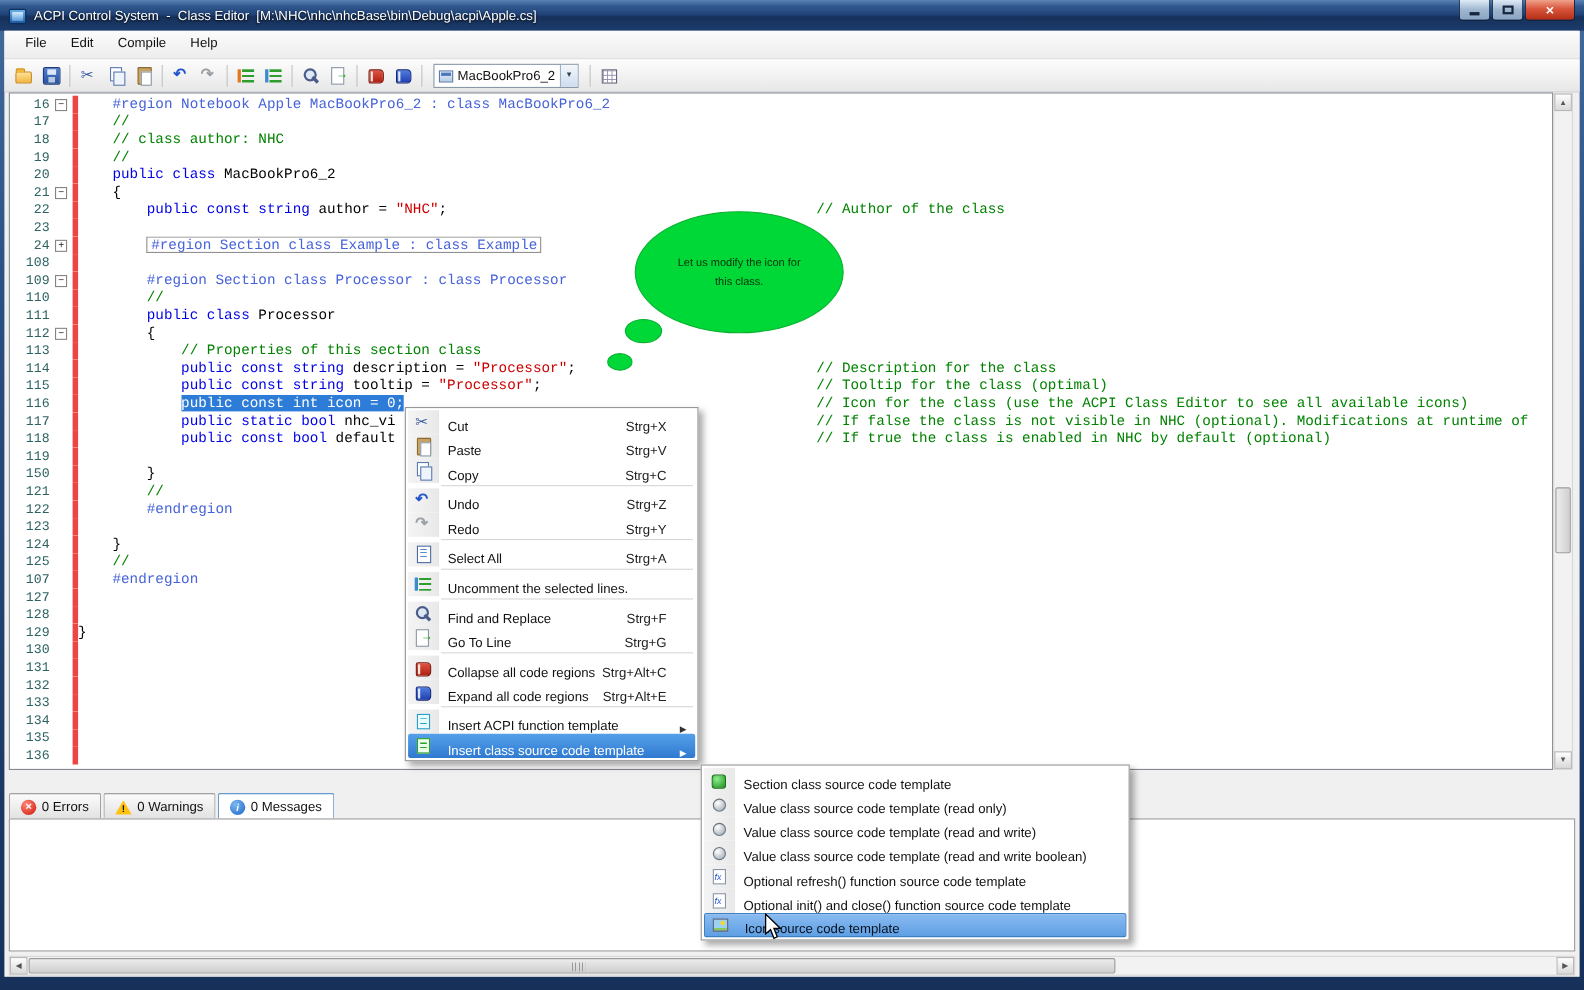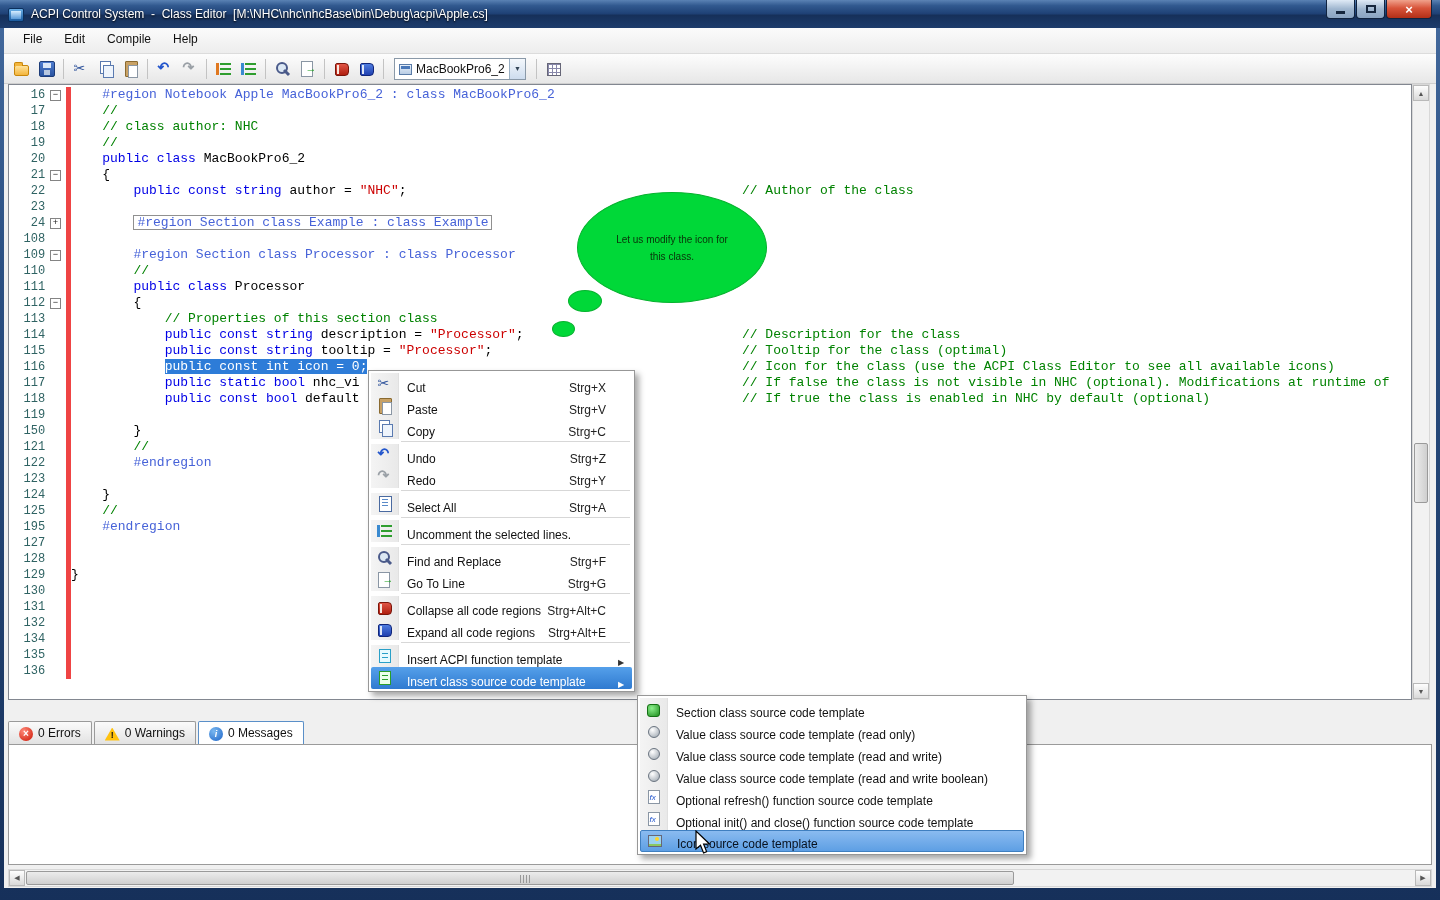--- a/index.html
+++ b/index.html
@@ -435,21 +435,21 @@
         </div>
         <div class="code-row">
           <div class="gutter">
             <span class="lnum">125</span>
             <span class="foldw"></span>
           </div>
           <div class="code-text"><span class="t-plain">    </span><span class="t-com">//</span></div>
         </div>
         <div class="code-row">
           <div class="gutter">
-            <span class="lnum">195</span>
+            <span class="lnum">107</span>
             <span class="foldw"></span>
           </div>
           <div class="code-text"><span class="t-plain">    </span><span class="t-dir">#endregion</span></div>
         </div>
         <div class="code-row">
           <div class="gutter">
             <span class="lnum">127</span>
             <span class="foldw"></span>
           </div>
           <div class="code-text"></div>
@@ -478,20 +478,27 @@
         <div class="code-row">
           <div class="gutter">
             <span class="lnum">131</span>
             <span class="foldw"></span>
           </div>
           <div class="code-text"></div>
         </div>
         <div class="code-row">
           <div class="gutter">
             <span class="lnum">132</span>
+            <span class="foldw"></span>
+          </div>
+          <div class="code-text"></div>
+        </div>
+        <div class="code-row">
+          <div class="gutter">
+            <span class="lnum">133</span>
             <span class="foldw"></span>
           </div>
           <div class="code-text"></div>
         </div>
         <div class="code-row">
           <div class="gutter">
             <span class="lnum">134</span>
             <span class="foldw"></span>
           </div>
           <div class="code-text"></div>

